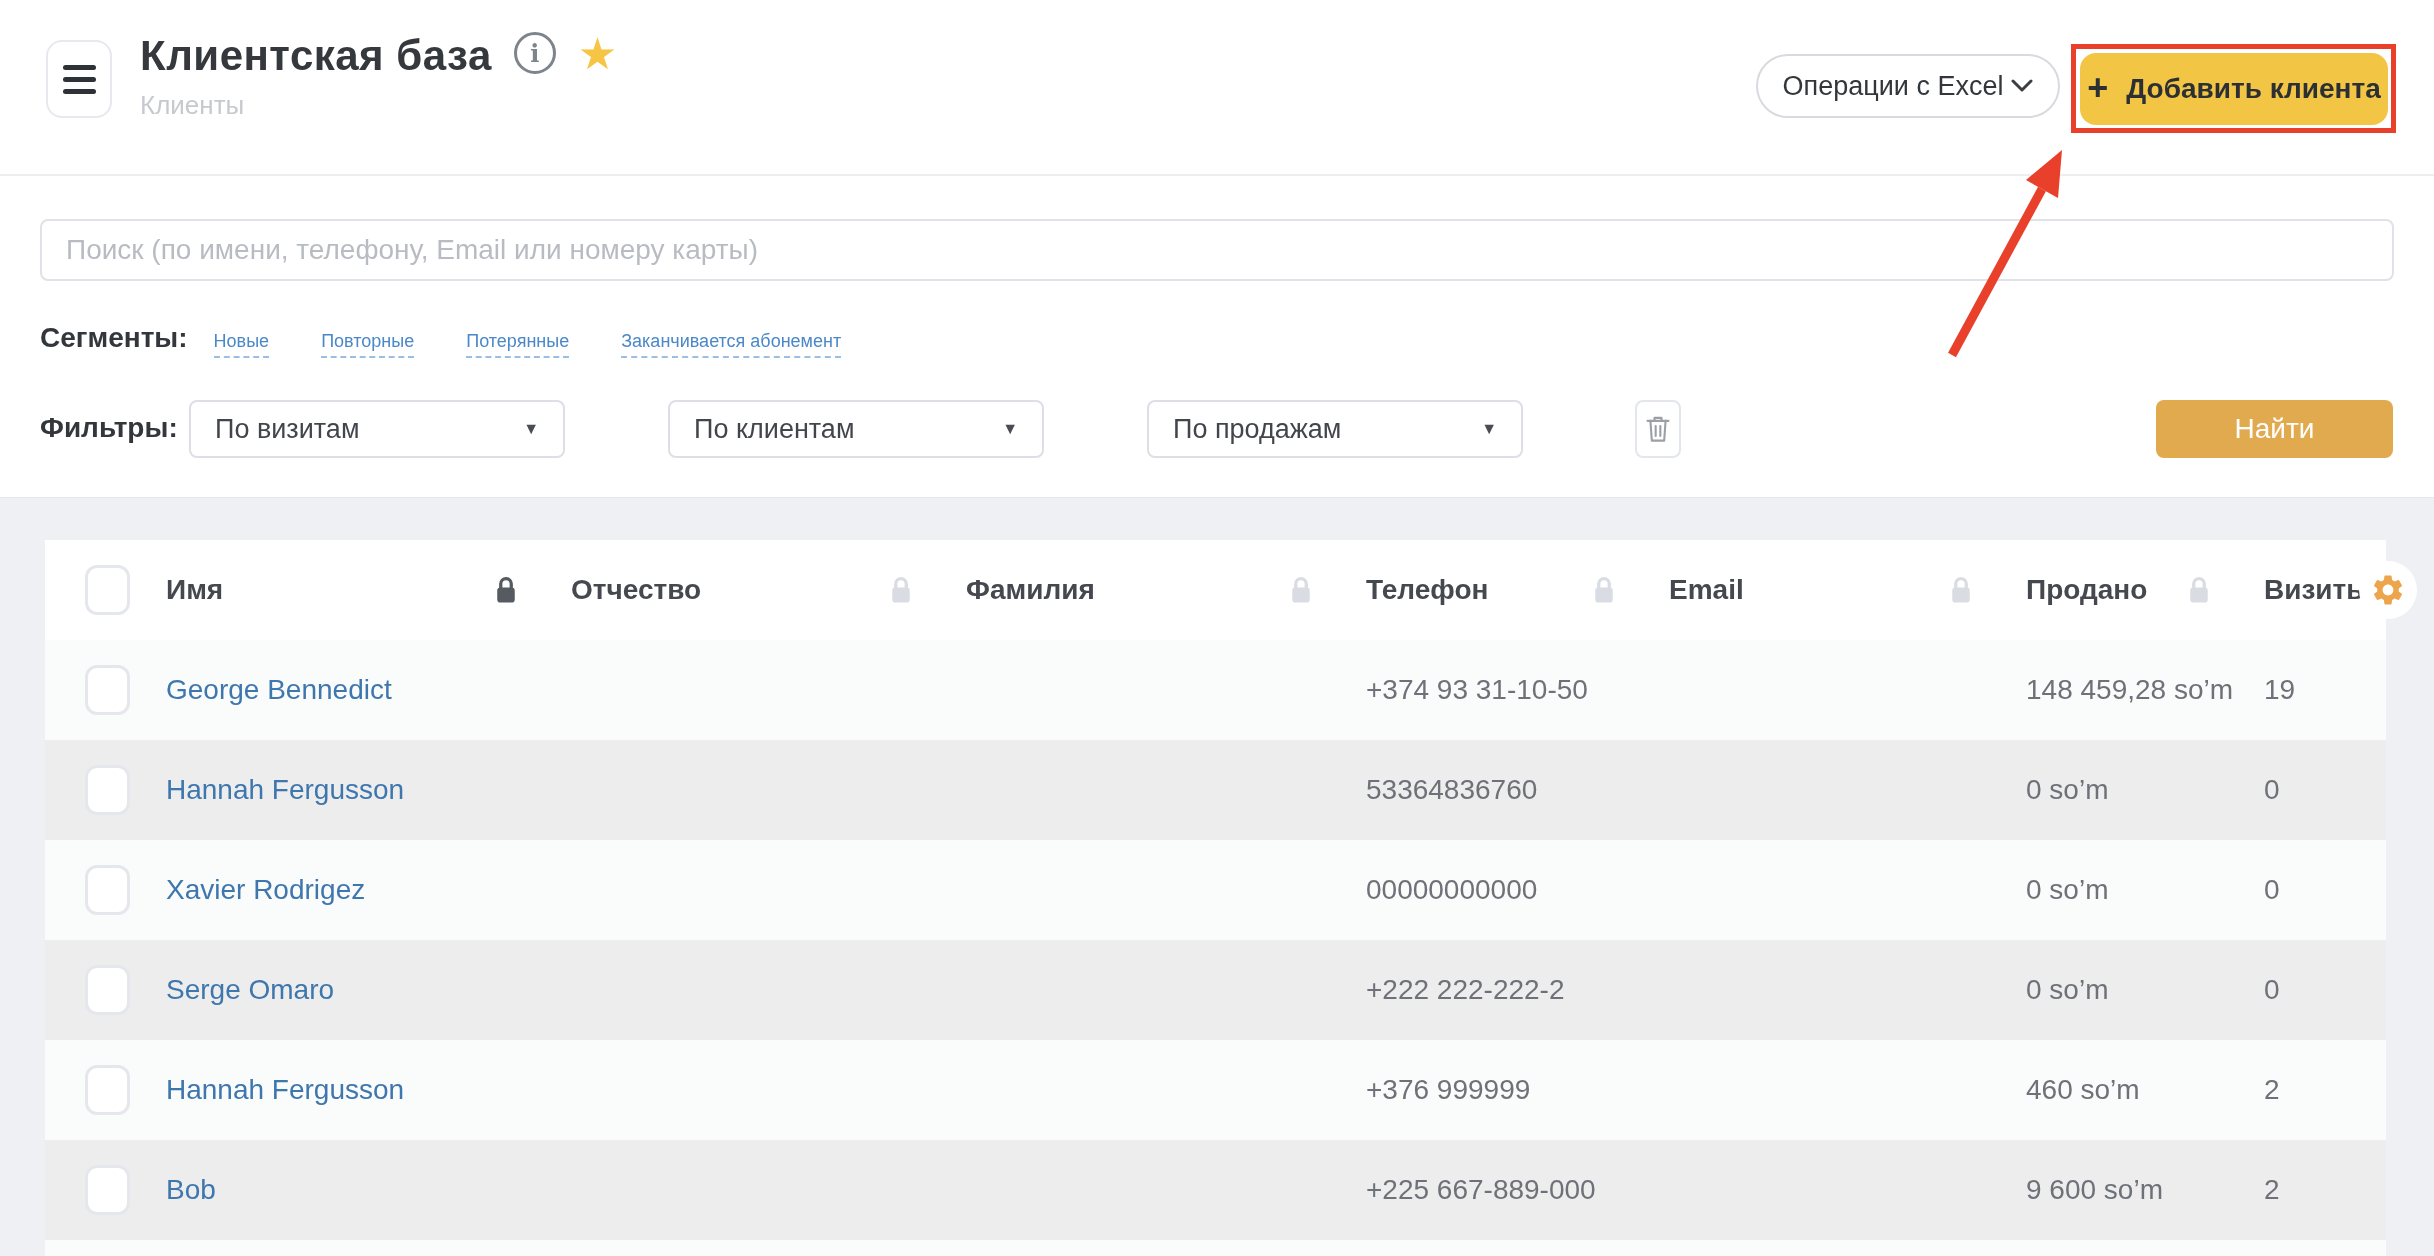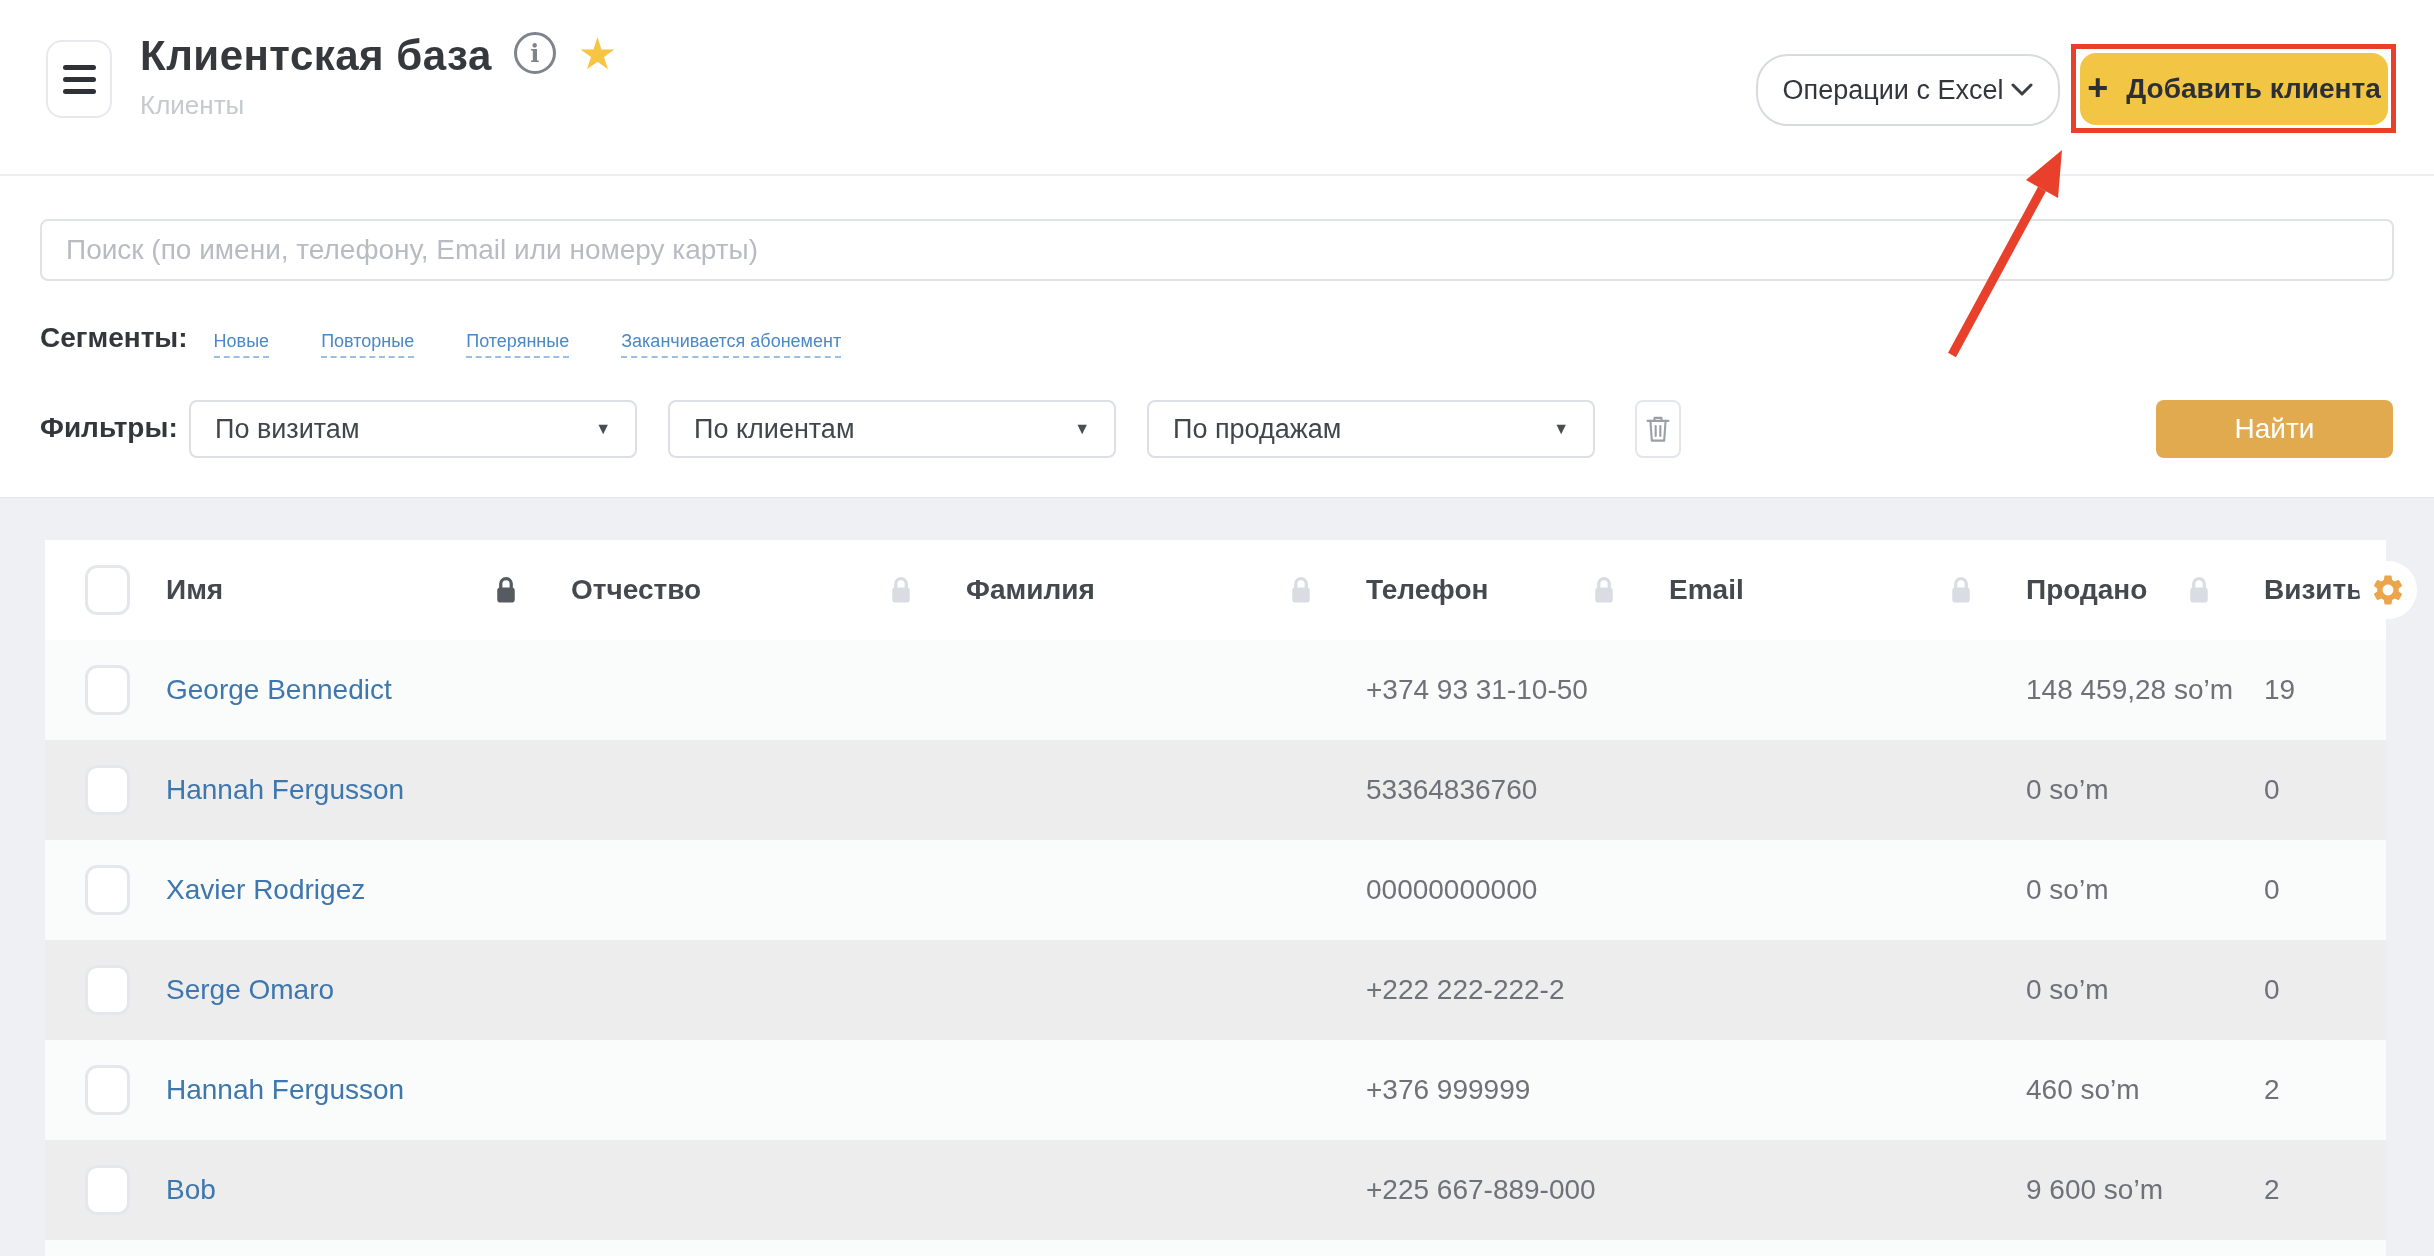--- a/index.html
+++ b/index.html
@@ -22,40 +22,40 @@
   .menu-btn{position:absolute;left:46px;top:40px;width:66px;height:78px;border:2px solid #e7e9ee;border-radius:16px;
     background:#fff;display:flex;flex-direction:column;justify-content:center;align-items:center;gap:7px;cursor:pointer;}
   .menu-btn span{display:block;width:33px;height:5px;border-radius:3px;background:#2e3237;}
   .title-wrap{position:absolute;left:140px;top:32px;}
   .title-row{display:flex;align-items:flex-start;gap:22px;}
   .page-title{font-size:42px;font-weight:600;color:#35393d;letter-spacing:.5px;}
   .info-icon{width:42px;height:42px;border:3px solid #7e848c;border-radius:50%;display:flex;align-items:center;justify-content:center;
     font-family:"DejaVu Serif",serif;font-weight:700;font-size:24px;color:#7e848c;}
   .star-icon{font-size:44px;color:#f6c544;line-height:1;}
   .subtitle{margin-top:10px;font-size:26px;color:#c6c9cd;}
-  .excel-btn{position:absolute;left:1756px;top:54px;width:304px;height:72px;border:2px solid #d7dade;border-radius:32px;background:#fff;
+  .excel-btn{position:absolute;left:1756px;top:54px;width:304px;height:64px;border:2px solid #d7dade;border-radius:32px;background:#fff;
     display:flex;align-items:center;justify-content:center;gap:8px;font-size:27px;color:#33373c;cursor:pointer;}
   .add-btn{position:absolute;left:2080px;top:53px;width:308px;height:72px;border:none;border-radius:16px;background:var(--accent-yellow);
     display:flex;align-items:center;justify-content:center;gap:18px;font-size:28px;font-weight:600;color:#2c3034;cursor:pointer;}
   .add-plus{font-size:36px;font-weight:600;line-height:1;margin-top:-3px;}
 
   
   .annot-box{position:absolute;left:2071px;top:44px;width:325px;height:89px;border:5px solid var(--annotation-red);pointer-events:none;z-index:50;}
   .annot-arrow{position:absolute;left:0;top:0;width:2434px;height:1256px;pointer-events:none;z-index:50;}
 
   
   .search-input{position:absolute;left:40px;top:219px;width:2354px;height:62px;border:2px solid #dfe2e6;border-radius:8px;
     padding:8px 24px;font-size:28px;color:#33373c;background:#fff;font-family:"Liberation Sans",sans-serif;}
   .search-input::placeholder{color:#b8bcc2;}
   .segments{position:absolute;left:40px;top:322px;display:flex;align-items:baseline;}
   .segments-label{font-size:28px;font-weight:700;color:#33373c;margin-right:26px;}
   .segment-link{font-size:18px;color:var(--segment-blue);border-bottom:2px dashed rgba(74,136,201,.55);padding-bottom:4px;
     margin-right:52px;cursor:pointer;text-decoration:none;}
   .filters-label{position:absolute;left:40px;top:412px;font-size:28px;font-weight:700;color:#33373c;}
-  .filter-select{position:absolute;top:400px;width:448px;height:58px;border:2px solid #dcdfe4;border-radius:8px;background:#fff;
+  .filter-select{position:absolute;top:400px;width:376px;height:58px;border:2px solid #dcdfe4;border-radius:8px;background:#fff;
     display:flex;align-items:center;justify-content:space-between;padding:0 24px;font-size:27px;color:#42464c;cursor:pointer;}
   .filter-select .caret{font-size:16px;color:#4a4e53;}
   .fs1{left:189px;} .fs2{left:668px;} .fs3{left:1147px;}
   .trash-btn{position:absolute;left:1635px;top:400px;width:46px;height:58px;border:2px solid #e3e6ea;border-radius:8px;background:#fff;
     display:flex;align-items:center;justify-content:center;cursor:pointer;}
   .find-btn{position:absolute;left:2156px;top:400px;width:237px;height:58px;border:none;border-radius:8px;background:var(--find-orange);
     color:#fff;font-size:28px;font-weight:500;cursor:pointer;font-family:"Liberation Sans",sans-serif;}
 
   
   .lower{position:absolute;left:0;top:497px;width:100%;height:759px;background:var(--page-gray);border-top:1px solid #e4e7ea;}

